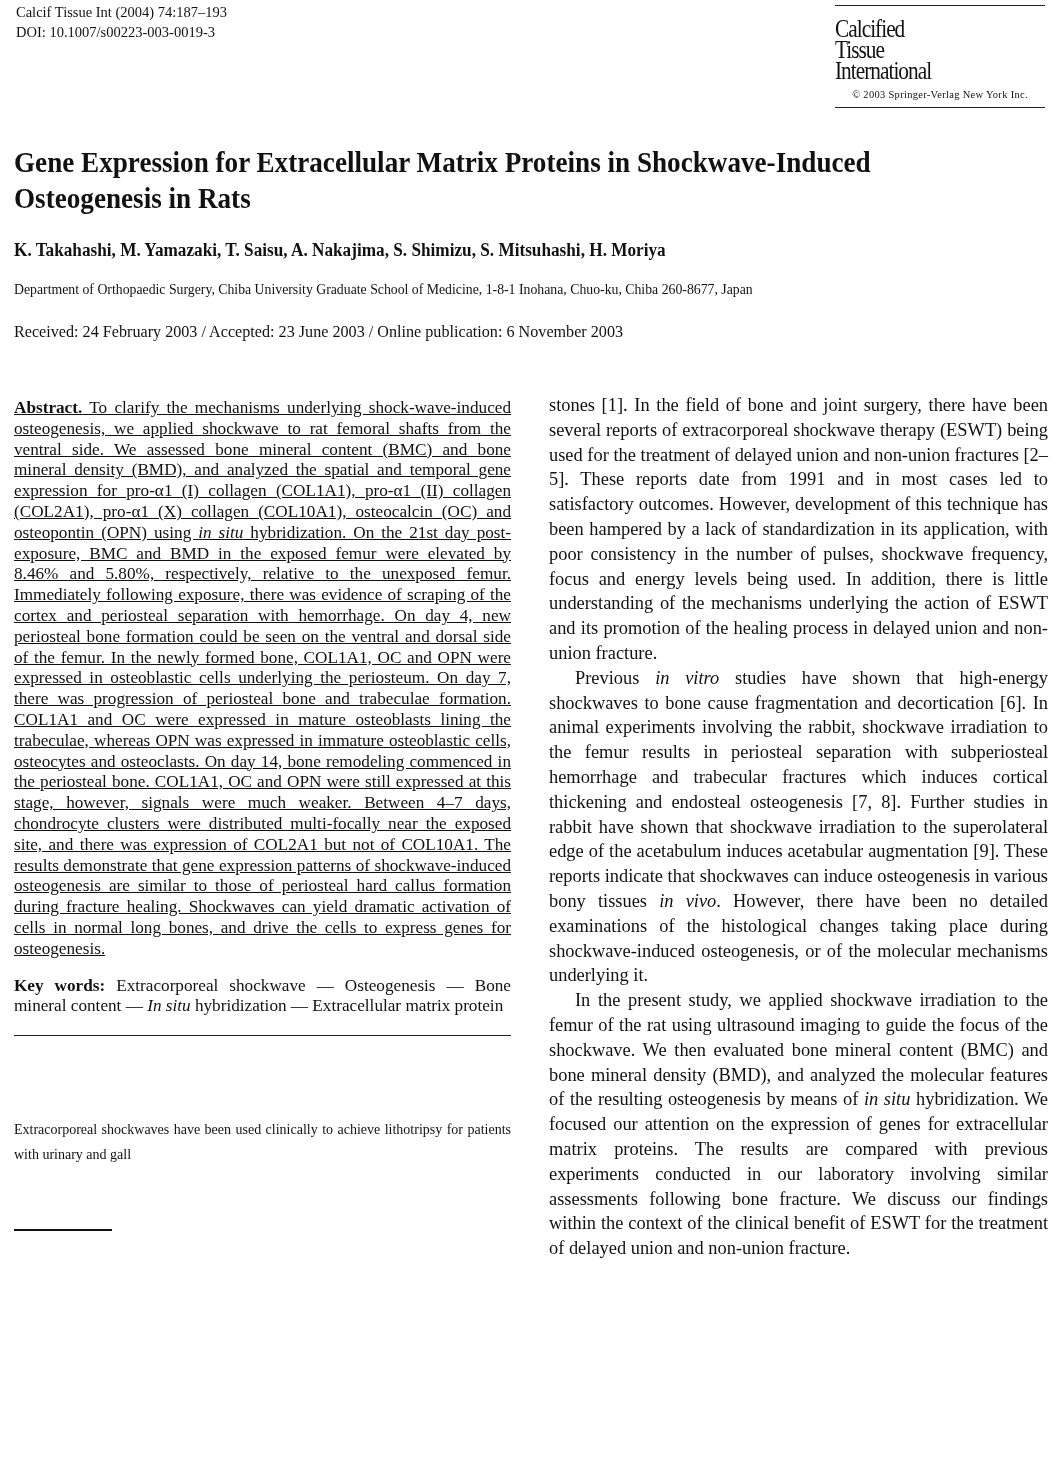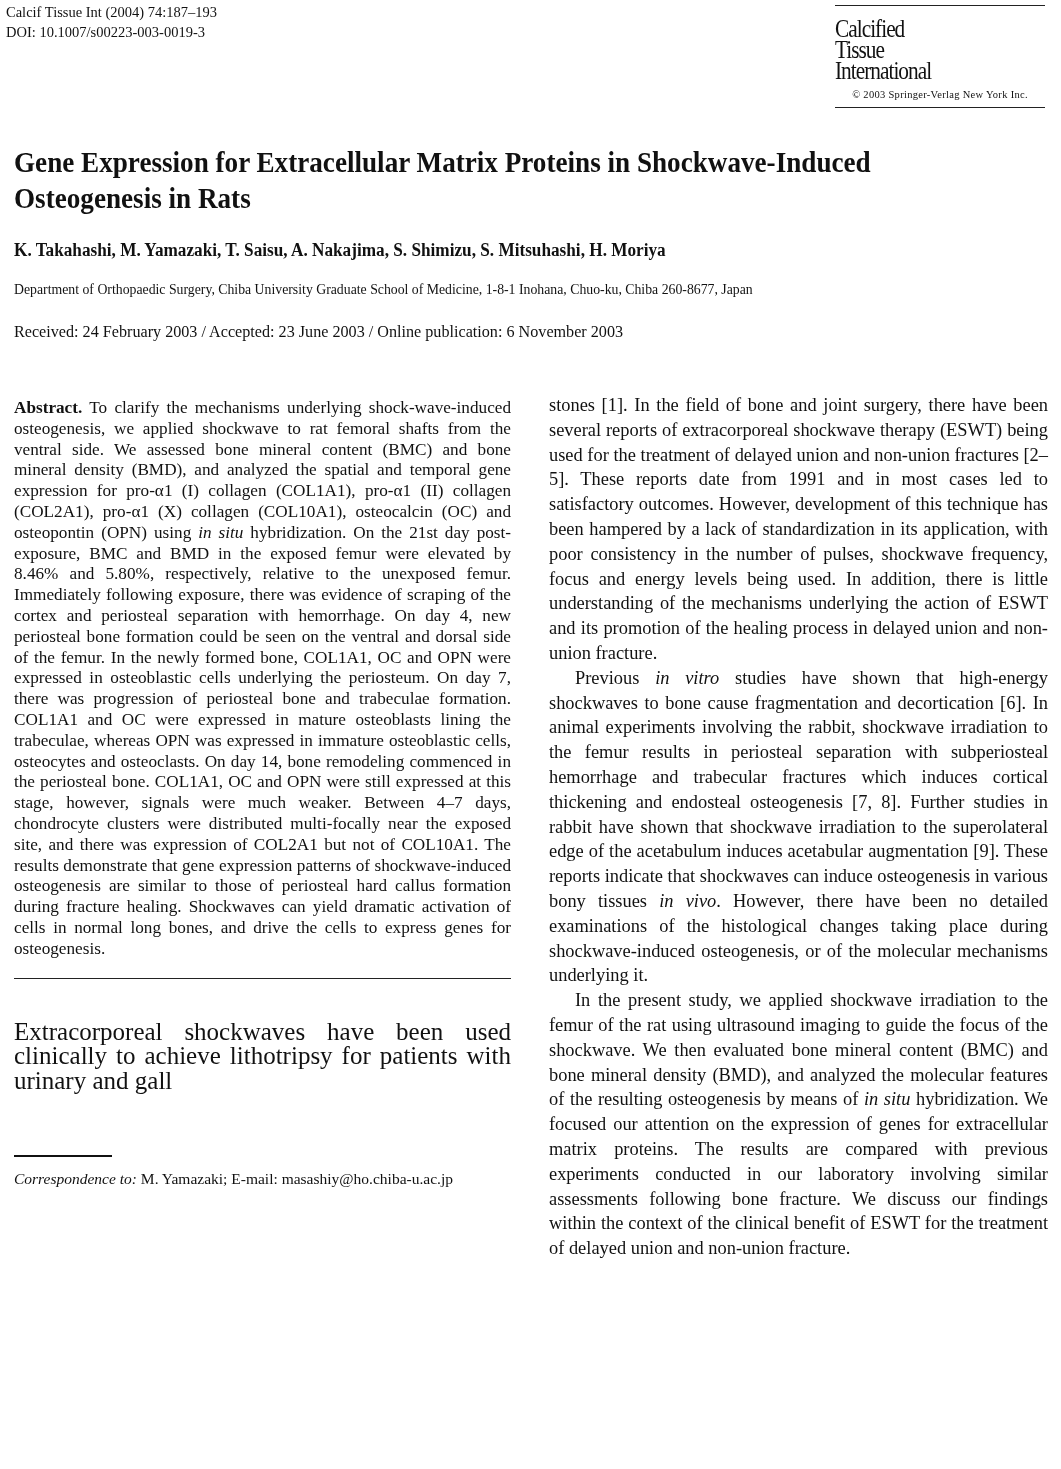--- a/index.html
+++ b/index.html
@@ -1,43 +1,43 @@
 <!DOCTYPE html>
 <html><head>
   <meta charset="utf-8">
   <style>
     html, body { margin: 0; padding: 0; background: #ffffff; }
     body {
       width: 1061px; height: 1469px; position: relative; overflow: hidden;
       color: #111; font-family: "Liberation Serif", "DejaVu Serif", serif;
     }
     .abs { position: absolute; }
-    .journal-ref { left: 6px; top: 2px; font-size: 14.5px; line-height: 20px; }
+    .journal-ref { left: 16px; top: 2px; font-size: 14.5px; line-height: 20px; }
     .logo-box { left: 835px; top: 5px; width: 210px; }
     .logo-rule { border-top: 1px solid #222; width: 210px; }
     .logo-text {
       font-family: "Liberation Serif", serif; font-size: 26px; line-height: 21px;
       letter-spacing: -1.2px; margin-top: 12px; transform: scaleX(0.82); transform-origin: left;
     }
     .logo-copy { font-size: 10.5px; margin-top: 8px; letter-spacing: 0.3px; text-align: center; }
     .logo-rule2 { border-top: 1px solid #222; width: 210px; margin-top: 7px; }
     .title {
       left: 14px; top: 144px; width: 1040px; font-weight: bold; font-size: 29.5px; line-height: 36px;
       transform: scaleX(0.92); transform-origin: left;
     }
     .authors { left: 14px; top: 240px; font-weight: bold; font-size: 18.5px; transform: scaleX(0.93); transform-origin: left; white-space: nowrap; }
     .affil { left: 14px; top: 281px; font-size: 14.5px; transform: scaleX(0.95); transform-origin: left; white-space: nowrap; }
     .dates { left: 14px; top: 322px; font-size: 17px; transform: scaleX(0.95); transform-origin: left; white-space: nowrap; }
     .col-left { left: 14px; top: 398px; width: 497px; }
     .col-right { left: 549px; top: 393px; width: 499px; }
-    .abstract { font-size: 17.2px; line-height: 20.8px; text-align: justify; hyphens: none; }
+    .abstract { font-size: 17.2px; line-height: 20.8px; text-align: justify; hyphens: none; text-decoration: underline; }
     .abstract b, .keywords b { font-weight: bold; }
     .keywords { font-size: 17.2px; line-height: 20.8px; text-align: justify; margin-top: 16px; }
     .sep { border-top: 1px solid #222; margin-top: 18px; }
-    .intro-left { font-size: 25px; line-height: 24.8px; text-align: justify; margin-top: 41px; }
+    .intro-left { font-size: 14px; line-height: 24.8px; text-align: justify; margin-top: 82px; }
     .fn-rule { border-top: 2px solid #111; width: 98px; margin-top: 61px; }
     .footnote { font-size: 15.5px; line-height: 17px; text-align: justify; margin-top: 13px; }
     .body-p { font-size: 18.4px; line-height: 24.8px; text-align: justify; margin: 0; }
     .indent { text-indent: 26px; }
     i { font-style: italic; }
   </style>
 </head>
 <body>
 
 <div class="abs journal-ref">
@@ -57,26 +57,26 @@
 </div>
 
 <div class="abs title">Gene Expression for Extracellular Matrix Proteins in Shockwave-Induced Osteogenesis in Rats</div>
 <div class="abs authors">K. Takahashi, M. Yamazaki, T. Saisu, A. Nakajima, S. Shimizu, S. Mitsuhashi, H. Moriya</div>
 <div class="abs affil">Department of Orthopaedic Surgery, Chiba University Graduate School of Medicine, 1-8-1 Inohana, Chuo-ku, Chiba 260-8677, Japan</div>
 <div class="abs dates">Received: 24 February 2003 / Accepted: 23 June 2003 / Online publication: 6 November 2003</div>
 
 <div class="abs col-left">
   <div class="abstract"><b>Abstract.</b><span> To clarify the mechanisms underlying shock-wave-induced osteogenesis, we applied shockwave to rat femoral shafts from the ventral side. We assessed bone mineral content (BMC) and bone mineral density (BMD), and analyzed the spatial and temporal gene expression for pro-α1 (I) collagen (COL1A1), pro-α1 (II) collagen (COL2A1), pro-α1 (X) collagen (COL10A1), osteocalcin (OC) and osteopontin (OPN) using </span><i>in situ</i><span> hybridization. On the 21st day post-exposure, BMC and BMD in the exposed femur were elevated by 8.46% and 5.80%, respectively, relative to the unexposed femur. Immediately following exposure, there was evidence of scraping of the cortex and periosteal separation with hemorrhage. On day 4, new periosteal bone formation could be seen on the ventral and dorsal side of the femur. In the newly formed bone, COL1A1, OC and OPN were expressed in osteoblastic cells underlying the periosteum. On day 7, there was progression of periosteal bone and trabeculae formation. COL1A1 and OC were expressed in mature osteoblasts lining the trabeculae, whereas OPN was expressed in immature osteoblastic cells, osteocytes and osteoclasts. On day 14, bone remodeling commenced in the periosteal bone. COL1A1, OC and OPN were still expressed at this stage, however, signals were much weaker. Between 4–7 days, chondrocyte clusters were distributed multi-focally near the exposed site, and there was expression of COL2A1 but not of COL10A1. The results demonstrate that gene expression patterns of shockwave-induced osteogenesis are similar to those of periosteal hard callus formation during fracture healing. Shockwaves can yield dramatic activation of cells in normal long bones, and drive the cells to express genes for osteogenesis.</span></div>
 
+  <div class="keywords"><b>Key words:</b><span> Extracorporeal shockwave — Osteogenesis — Bone mineral content — </span><i>In situ</i><span> hybridization — Extracellular matrix protein</span></div>
 
   <div class="sep"></div>
 
   <div class="intro-left">Extracorporeal shockwaves have been used clinically to achieve lithotripsy for patients with urinary and gall</div>
 
   <div class="fn-rule"></div>
-  <div class="footnote"><i>Correspondence to:</i><span> M. Yamazaki; E-mail: masashiy@ho.chiba-u.ac.jp</span></div>
 </div>
 
 <div class="abs col-right">
   <p class="body-p">stones [1]. In the field of bone and joint surgery, there have been several reports of extracorporeal shockwave therapy (ESWT) being used for the treatment of delayed union and non-union fractures [2–5]. These reports date from 1991 and in most cases led to satisfactory outcomes. However, development of this technique has been hampered by a lack of standardization in its application, with poor consistency in the number of pulses, shockwave frequency, focus and energy levels being used. In addition, there is little understanding of the mechanisms underlying the action of ESWT and its promotion of the healing process in delayed union and non-union fracture.</p>
   <p class="body-p indent"><span>Previous </span><i>in vitro</i><span> studies have shown that high-energy shockwaves to bone cause fragmentation and decortication [6]. In animal experiments involving the rabbit, shockwave irradiation to the femur results in periosteal separation with subperiosteal hemorrhage and trabecular fractures which induces cortical thickening and endosteal osteogenesis [7, 8]. Further studies in rabbit have shown that shockwave irradiation to the superolateral edge of the acetabulum induces acetabular augmentation [9]. These reports indicate that shockwaves can induce osteogenesis in various bony tissues </span><i>in vivo</i><span>. However, there have been no detailed examinations of the histological changes taking place during shockwave-induced osteogenesis, or of the molecular mechanisms underlying it.</span></p>
   <p class="body-p indent"><span>In the present study, we applied shockwave irradiation to the femur of the rat using ultrasound imaging to guide the focus of the shockwave. We then evaluated bone mineral content (BMC) and bone mineral density (BMD), and analyzed the molecular features of the resulting osteogenesis by means of </span><i>in situ</i><span> hybridization. We focused our attention on the expression of genes for extracellular matrix proteins. The results are compared with previous experiments conducted in our laboratory involving similar assessments following bone fracture. We discuss our findings within the context of the clinical benefit of ESWT for the treatment of delayed union and non-union fracture.</span></p>
 </div>
 
 </body></html>

